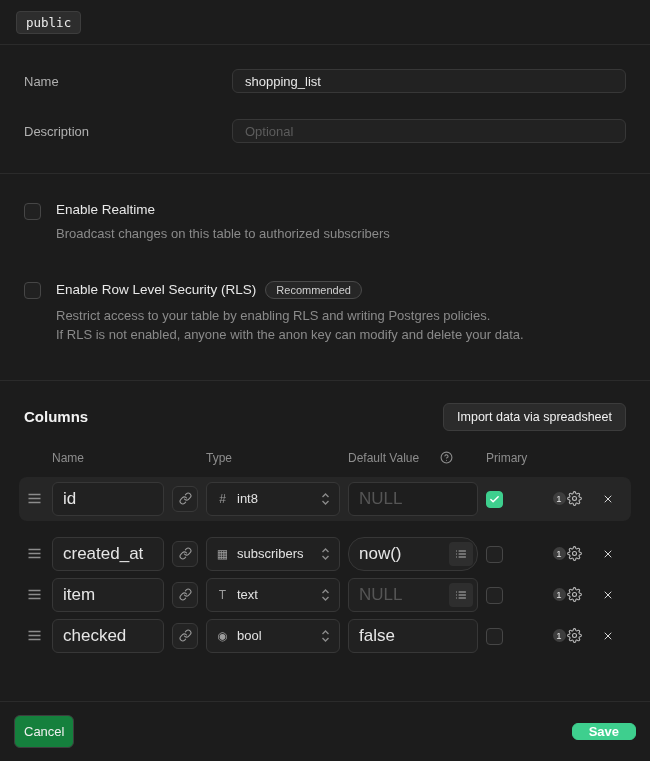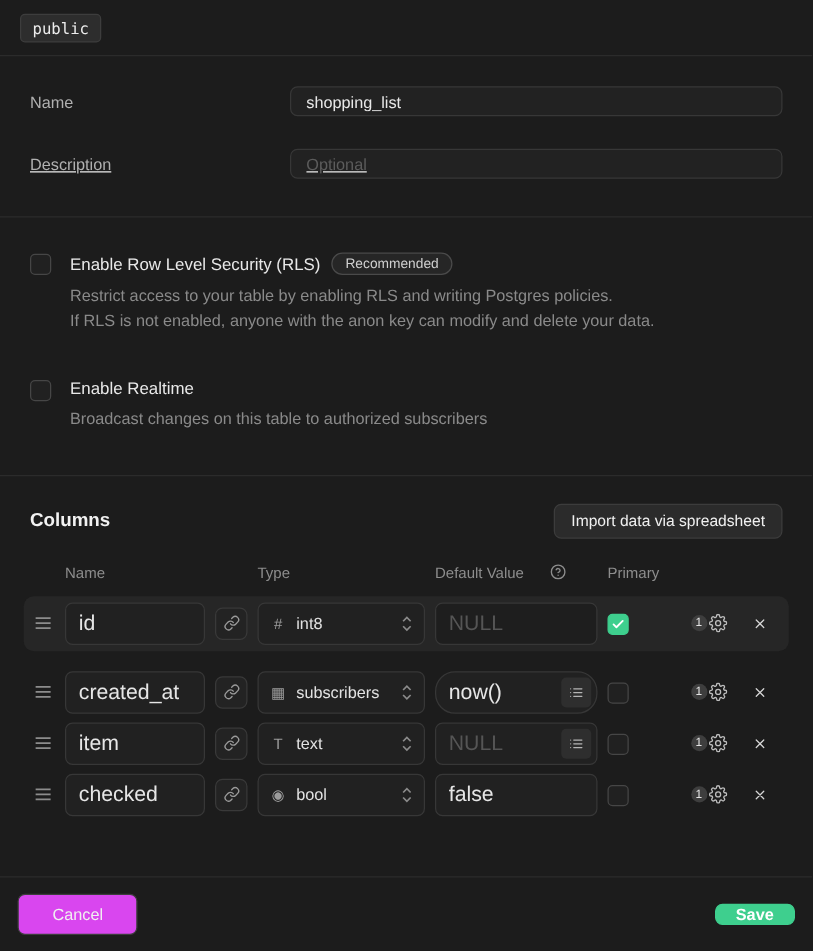--- a/index.html
+++ b/index.html
@@ -7,21 +7,21 @@
   html,body { width:650px; height:761px; }
   body { background:#1c1c1c; color:#ededed; font-family:"Liberation Sans",sans-serif; font-size:13px; overflow:hidden; }
   .modal { display:flex; flex-direction:column; height:100%; }
 
   .modal-header { flex:none; height:45px; display:flex; align-items:center; gap:11px; padding:0 16px; border-bottom:1px solid #2b2b2b; }
   .modal-title { font-size:14.5px; font-weight:700; color:#f5f5f5; }
   .schema-chip { font-family:"DejaVu Sans Mono",monospace; font-size:12.5px; background:#2d2d2d; border:1px solid #3d3d3d; border-radius:4px; padding:3px 9px; color:#ececec; }
 
   .form-section { flex:none; padding:24px 24px 30px; border-bottom:1px solid #2b2b2b; }
   .form-row { display:flex; align-items:center; }
-  .form-row + .form-row { margin-top:26px;text-decoration:underline; }
+  .form-row + .form-row { margin-top:26px; }
   .form-label { flex:0 0 208px; color:#b0b0b0; font-size:13px; }
   .text-input { flex:1; height:24px; background:#222222; border:1px solid #373737; border-radius:6px; color:#e8e8e8; font-size:13px; padding:0 12px; font-family:inherit; outline:none; }
   .text-input::placeholder { color:#5c5c5c; }
 
   .toggles-section { flex:none; padding:28px 24px 36px; border-bottom:1px solid #2b2b2b; }
   .toggle-row { display:flex; gap:15px; align-items:flex-start; }
   .toggle-row + .toggle-row { margin-top:38px; }
   .checkbox { width:17px; height:17px; border:1px solid #464646; border-radius:4px; background:#212121; flex:none; display:inline-flex; align-items:center; justify-content:center; cursor:pointer; margin-top:1px; }
   .checkbox.checked { background:var(--accent); border-color:var(--accent); }
   .toggle-label-row { display:flex; align-items:center; gap:9px; }
@@ -58,21 +58,21 @@
   .type-text { flex:1; color:#e2e2e2; font-size:13px; white-space:nowrap; overflow:hidden; }
   .sel-chevrons { display:flex; align-items:center; flex:none; }
   .default-wrap { position:relative; }
   .menu-btn { position:absolute; right:5px; top:50%; transform:translateY(-50%); width:24px; height:24px; display:flex; align-items:center; justify-content:center; background:#2e2e2e; border:none; border-radius:4px; cursor:pointer; }
   .primary-cell { display:flex; align-items:center; }
   .settings-cell { display:flex; align-items:center; justify-content:center; cursor:pointer; }
   .settings-badge { min-width:13px; height:13px; background:#3e3e3e; border-radius:999px; color:#e4e4e4; font-size:9.5px; display:flex; align-items:center; justify-content:center; margin-right:1px; padding:0 3px; }
   .close-btn { width:20px; height:20px; display:flex; align-items:center; justify-content:center; background:none; border:none; cursor:pointer; }
 
   .modal-footer { flex:none; margin-top:auto; border-top:1px solid #2b2b2b; padding:13px 14px; display:flex; align-items:center; justify-content:space-between; }
-  .cancel-btn { background:#d946ef; border:1px solid #3d3d3d; border-radius:6px; color:#f0f0f0; padding:8px 27px; font-size:13px; font-family:inherit; cursor:pointer; }
+  .cancel-btn { background:#15803d; border:1px solid #3d3d3d; border-radius:6px; color:#f0f0f0; padding:8px 9px; font-size:13px; font-family:inherit; cursor:pointer; }
   .save-btn { background:var(--accent); border:1px solid var(--accent); border-radius:6px; color:#ffffff; padding:0 16px; font-size:13px; font-family:inherit; cursor:pointer; font-weight:600; }
 </style>
 </head>
 <body>
 
 <div class="modal">
 
   <div class="modal-header">
     <span class="schema-chip">public</span>
   </div>
@@ -82,38 +82,38 @@
       <label class="form-label">Name</label>
       <input class="text-input" value="shopping_list" style="">
     </div>
     <div class="form-row">
       <label class="form-label">Description</label>
       <input class="text-input" placeholder="Optional" style="">
     </div>
   </div>
 
   <div class="toggles-section">
+    <div class="toggle-row">
+      <span class="checkbox"></span>
+      <div class="toggle-content">
+        <div class="toggle-label-row">
+          <span class="toggle-label">Enable Realtime</span>
+        </div>
+        <p class="toggle-desc">Broadcast changes on this table to authorized subscribers</p>
+      </div>
+    </div>
     <div class="toggle-row">
       <span class="checkbox"></span>
       <div class="toggle-content">
         <div class="toggle-label-row">
           <span class="toggle-label">Enable Row Level Security (RLS)</span>
           <span class="pill">Recommended</span>
         </div>
         <p class="toggle-desc">Restrict access to your table by enabling RLS and writing Postgres policies.</p>
         <p class="toggle-desc">If RLS is not enabled, anyone with the anon key can modify and delete your data.</p>
-      </div>
-    </div>
-    <div class="toggle-row">
-      <span class="checkbox"></span>
-      <div class="toggle-content">
-        <div class="toggle-label-row">
-          <span class="toggle-label">Enable Realtime</span>
-        </div>
-        <p class="toggle-desc">Broadcast changes on this table to authorized subscribers</p>
       </div>
     </div>
   </div>
 
   <div class="columns-section">
     <div class="columns-head">
       <span class="columns-title">Columns</span>
       <button class="import-btn">Import data via spreadsheet</button>
     </div>
 

